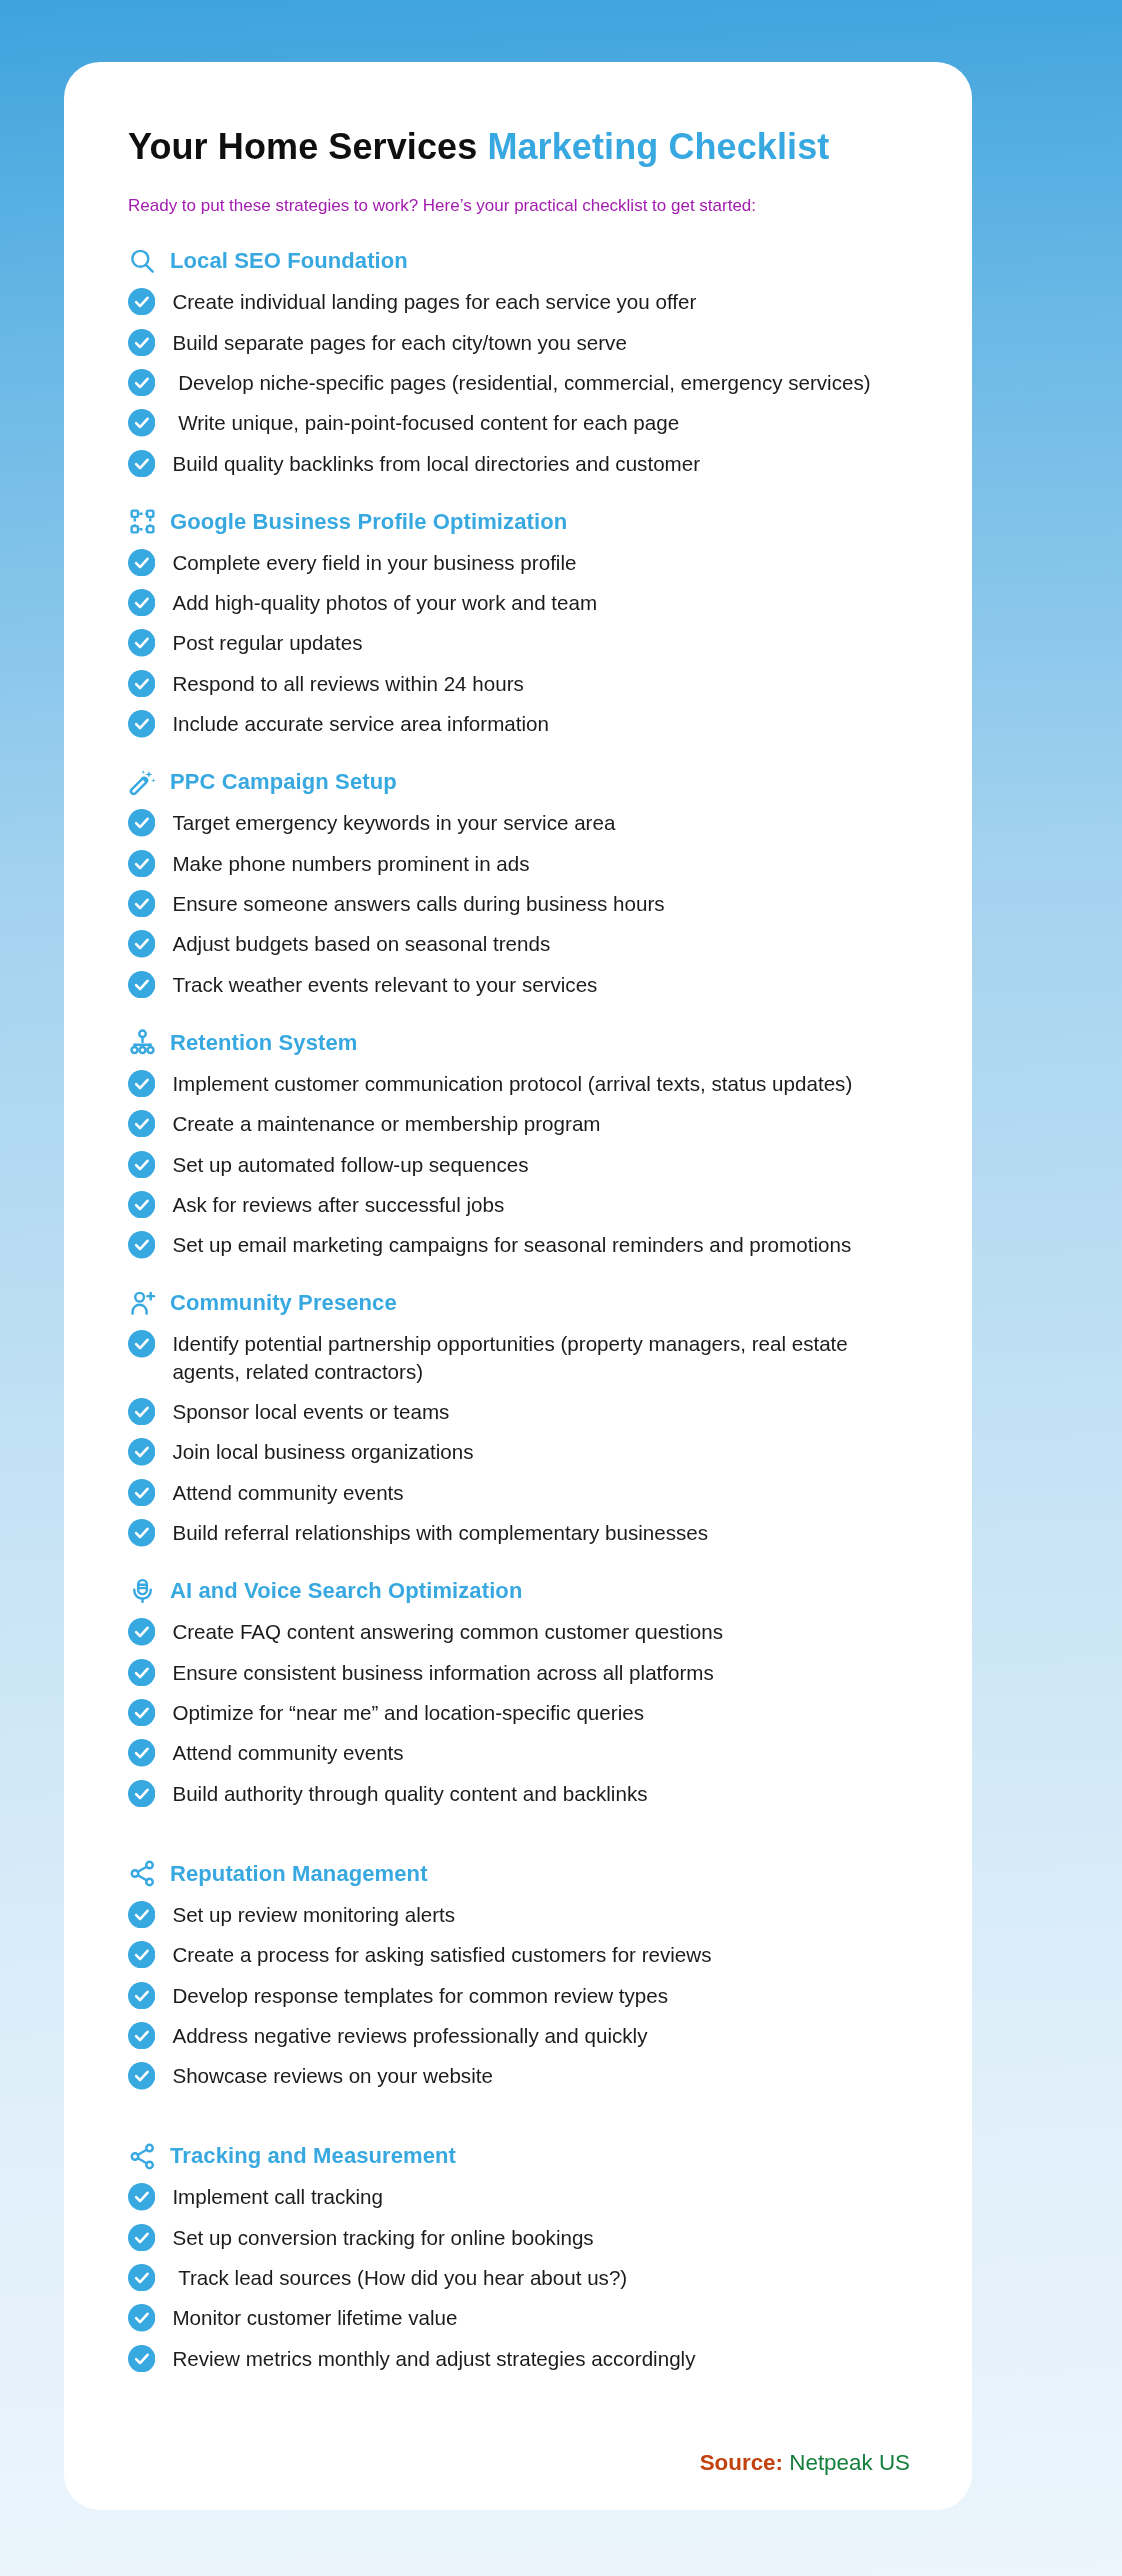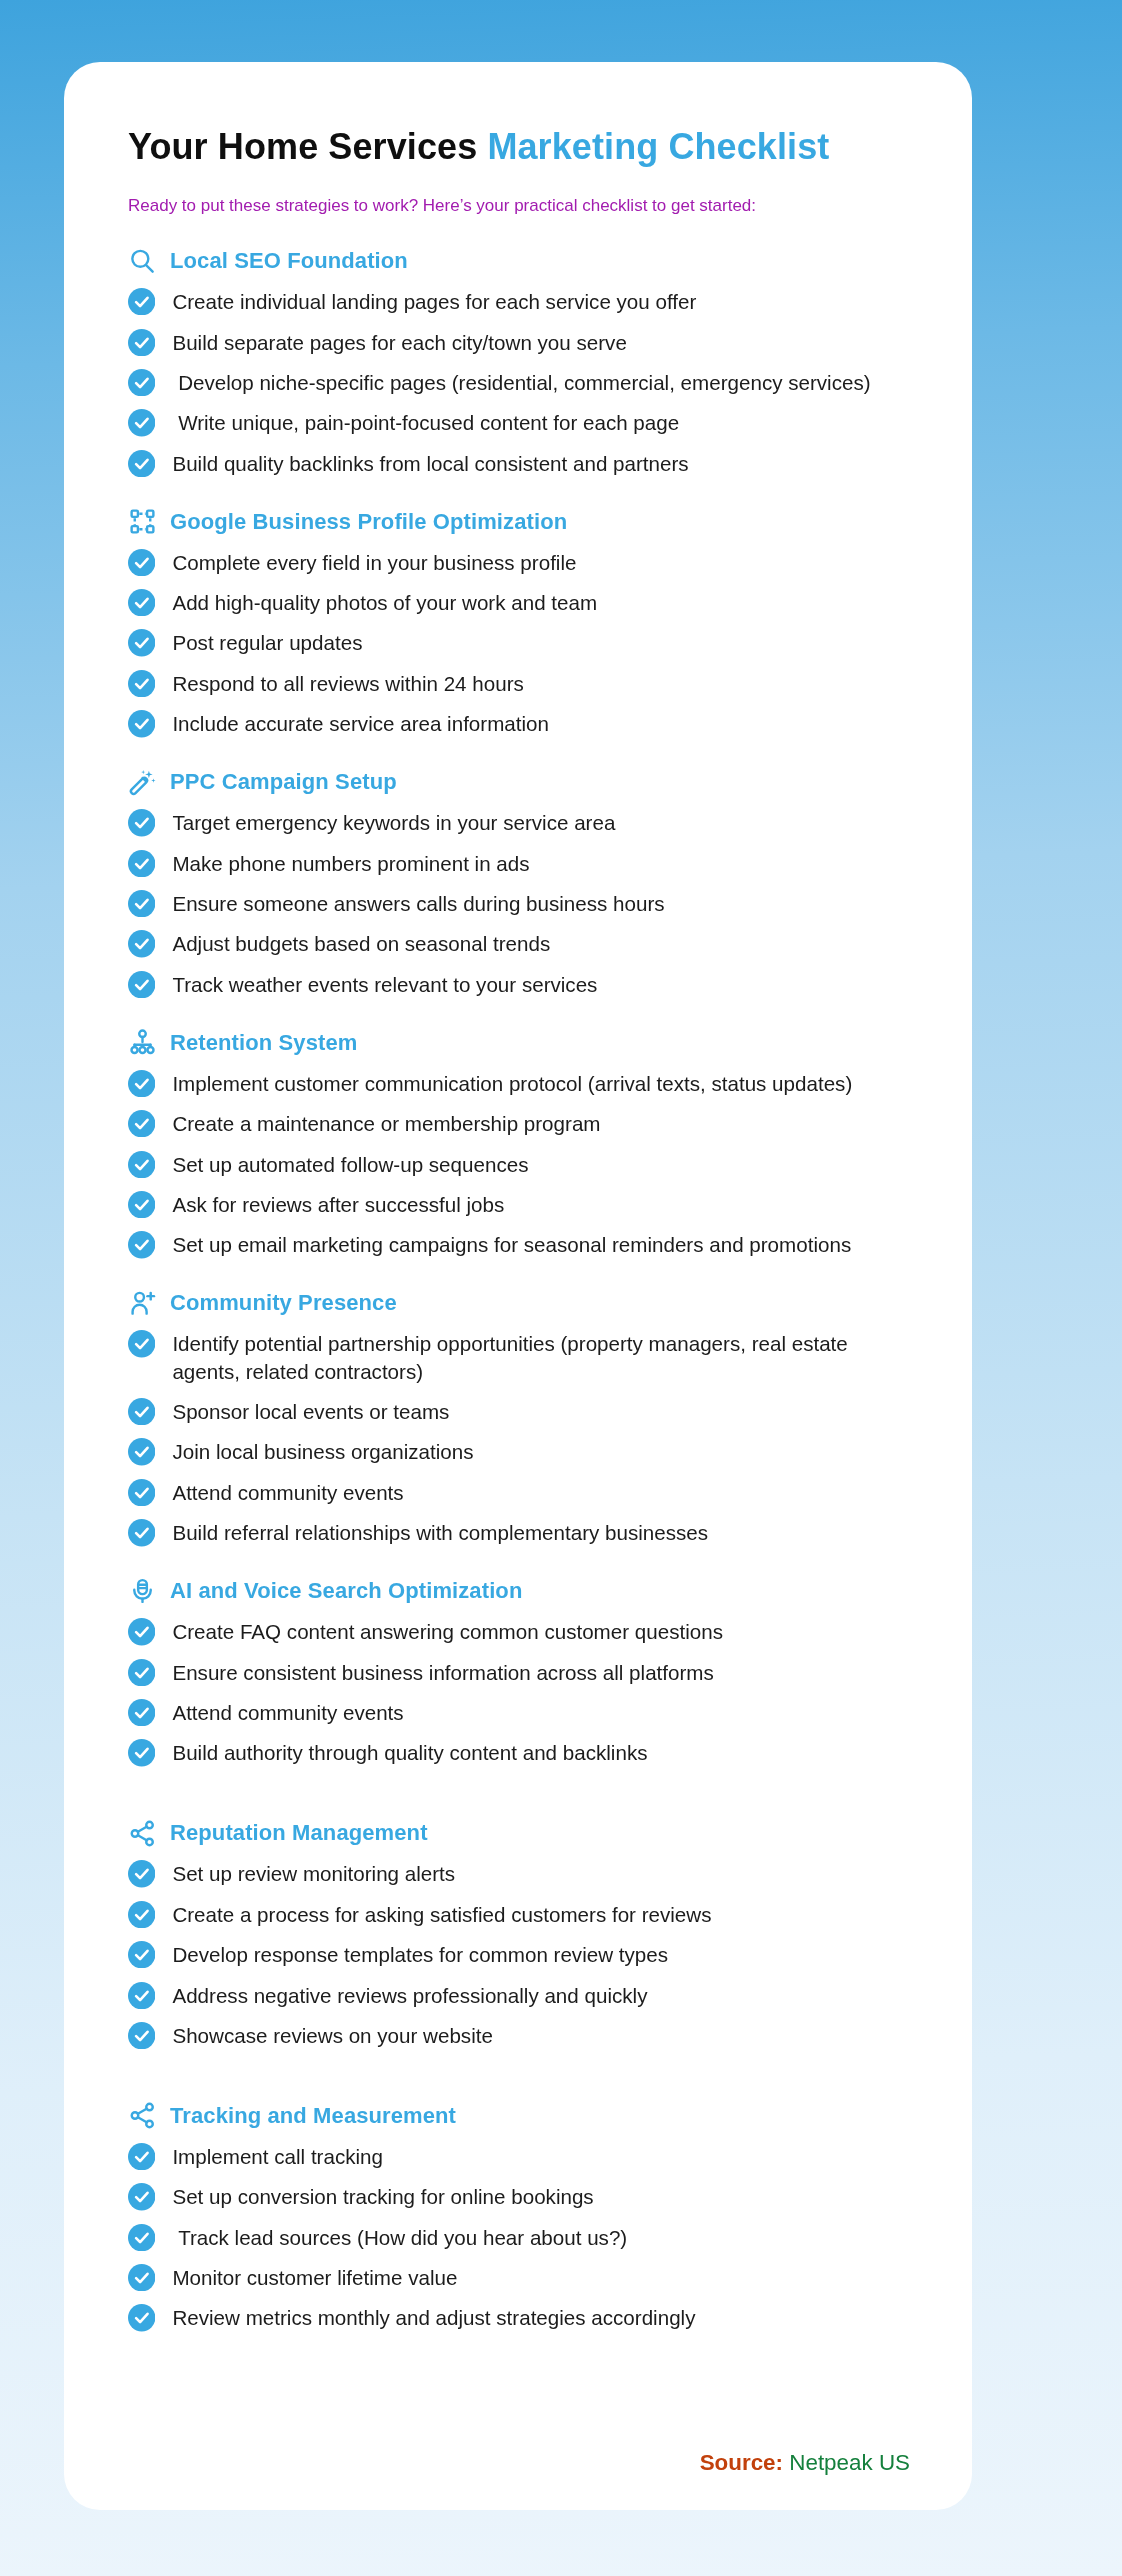--- a/index.html
+++ b/index.html
@@ -152,21 +152,21 @@
       <path d="M13 22.6 L19.4 29 L31.4 15.8" stroke="#ffffff" stroke-width="4.2" fill="none" stroke-linecap="round" stroke-linejoin="round"></path>
     </svg>
     <span class="item-text"> Write unique, pain-point-focused content for each page</span>
   </div>
 
   <div class="check-item">
     <svg class="check-icon" viewBox="0 0 44 44">
       <circle cx="22" cy="22" r="22" fill="#38a8e1"></circle>
       <path d="M13 22.6 L19.4 29 L31.4 15.8" stroke="#ffffff" stroke-width="4.2" fill="none" stroke-linecap="round" stroke-linejoin="round"></path>
     </svg>
-    <span class="item-text">Build quality backlinks from local consistent and partners</span>
+    <span class="item-text">Build quality backlinks from local directories and customer</span>
   </div>
 </div>
   </div>
 
   <div class="section">
     <div class="section-header">
       <svg class="section-icon" viewBox="0 0 24 24" fill="none" stroke="#38a8e1" stroke-width="2" stroke-linejoin="round">
     <rect x="3" y="3" width="5.2" height="5.2" rx="1"></rect>
     <rect x="15.8" y="3" width="5.2" height="5.2" rx="1"></rect>
     <rect x="3" y="15.8" width="5.2" height="5.2" rx="1"></rect>
@@ -406,20 +406,27 @@
   </div>
 
   <div class="check-item">
     <svg class="check-icon" viewBox="0 0 44 44">
       <circle cx="22" cy="22" r="22" fill="#38a8e1"></circle>
       <path d="M13 22.6 L19.4 29 L31.4 15.8" stroke="#ffffff" stroke-width="4.2" fill="none" stroke-linecap="round" stroke-linejoin="round"></path>
     </svg>
     <span class="item-text">Ensure consistent business information across all platforms</span>
   </div>
 
+  <div class="check-item">
+    <svg class="check-icon" viewBox="0 0 44 44">
+      <circle cx="22" cy="22" r="22" fill="#38a8e1"></circle>
+      <path d="M13 22.6 L19.4 29 L31.4 15.8" stroke="#ffffff" stroke-width="4.2" fill="none" stroke-linecap="round" stroke-linejoin="round"></path>
+    </svg>
+    <span class="item-text">Optimize for “near me” and location-specific queries</span>
+  </div>
 
   <div class="check-item">
     <svg class="check-icon" viewBox="0 0 44 44">
       <circle cx="22" cy="22" r="22" fill="#38a8e1"></circle>
       <path d="M13 22.6 L19.4 29 L31.4 15.8" stroke="#ffffff" stroke-width="4.2" fill="none" stroke-linecap="round" stroke-linejoin="round"></path>
     </svg>
     <span class="item-text">Attend community events</span>
   </div>
 
   <div class="check-item">

